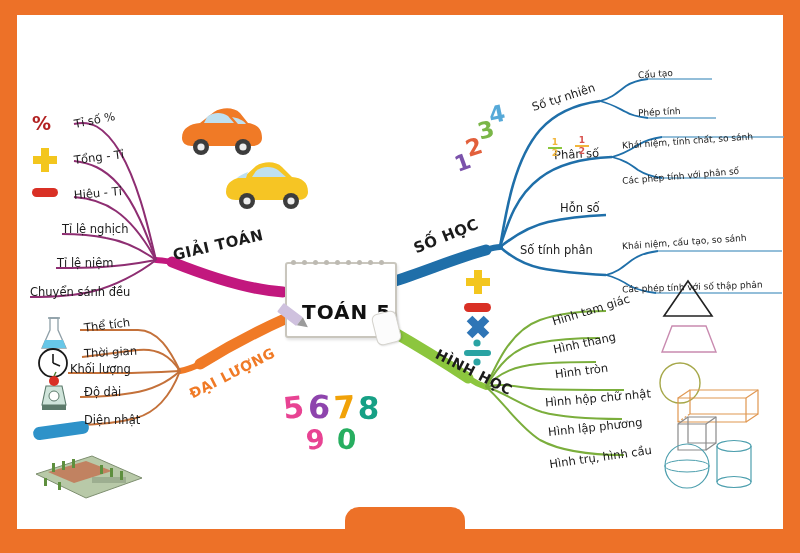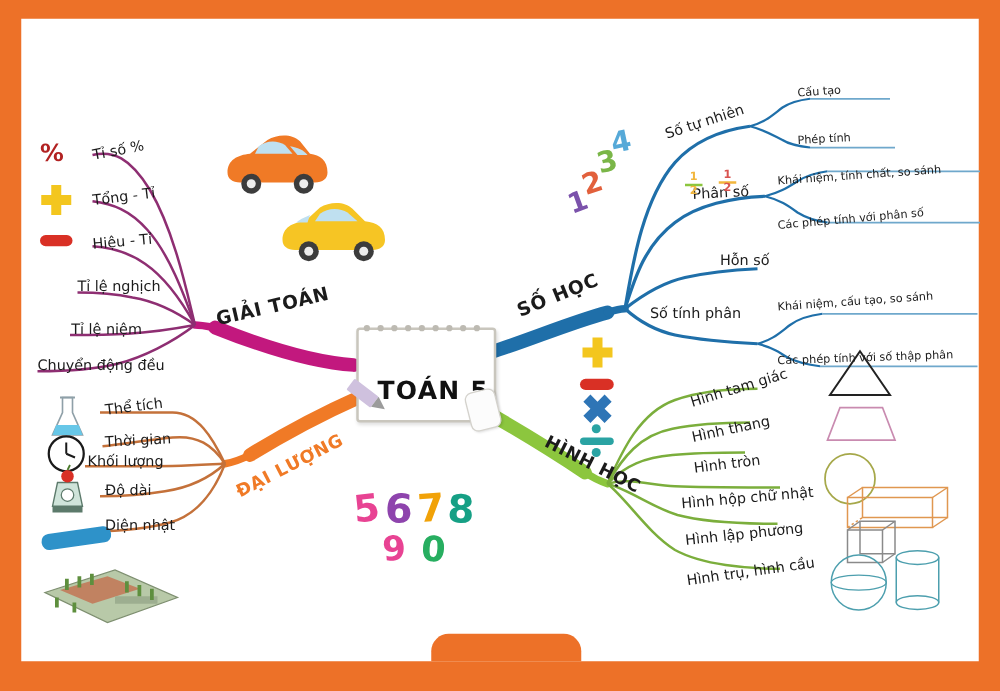--- a/index.html
+++ b/index.html
@@ -252,33 +252,33 @@
   <div class="lbl main-lbl" style="left: 172px; top: 238px; font-size: 15px; transform: rotate(-13deg); color: rgb(27, 27, 27);">GIẢI TOÁN</div>
   <div class="lbl main-lbl" style="left:185px;top:366px;font-size:14px;transform:rotate(-27deg);color:#F07A26;">ĐẠI LƯỢNG</div>
   <div class="lbl main-lbl" style="left: 412px; top: 229px; font-size: 15px; transform: rotate(-22deg); color: rgb(27, 27, 27);">SỐ HỌC</div>
   <div class="lbl main-lbl" style="left: 432px; top: 365px; font-size: 14px; transform: rotate(27deg); color: rgb(27, 27, 27);">HÌNH HỌC</div>
 
   <div class="lbl sub-lbl" style="left:74px;top:115px;transform:rotate(-11deg);">Tỉ số %</div>
   <div class="lbl sub-lbl" style="left:74px;top:152px;transform:rotate(-7deg);">Tổng - Tỉ</div>
   <div class="lbl sub-lbl" style="left:74px;top:188px;transform:rotate(-5deg);">Hiệu - Tỉ</div>
   <div class="lbl sub-lbl" style="left:62px;top:224px;">Tỉ lệ nghịch</div>
   <div class="lbl sub-lbl" style="left:57px;top:258px;">Tỉ lệ niệm</div>
-  <div class="lbl sub-lbl" style="left:30px;top:287px;">Chuyển động đều</div>
+  <div class="lbl sub-lbl" style="left:30px;top:287px;">Chuyển sánh đều</div>
 
   <div class="percent" style="left:32px;top:112px;">%</div>
 
   <div class="lbl sub-lbl" style="left:84px;top:320px;transform:rotate(-7deg);">Thể tích</div>
   <div class="lbl sub-lbl" style="left:84px;top:347px;transform:rotate(-3deg);">Thời gian</div>
   <div class="lbl sub-lbl" style="left:70px;top:364px;">Khối lượng</div>
   <div class="lbl sub-lbl" style="left:84px;top:387px;">Độ dài</div>
   <div class="lbl sub-lbl" style="left:84px;top:415px;">Diện nhật</div>
 
   <div class="lbl sub-lbl" style="left:531px;top:92px;transform:rotate(-18deg);">Số tự nhiên</div>
   <div class="lbl sub-lbl" style="left:554px;top:149px;transform:rotate(-3deg);">Phân số</div>
-  <div class="lbl sub-lbl" style="left:576px;top:203px;">Hỗn số</div>
+  <div class="lbl sub-lbl" style="left:560px;top:203px;">Hỗn số</div>
   <div class="lbl sub-lbl" style="left:520px;top:245px;">Số tính phân</div>
 
   <div class="lbl sub2-lbl" style="left:638px;top:70px;transform:rotate(-4deg);">Cấu tạo</div>
   <div class="lbl sub2-lbl" style="left:638px;top:108px;transform:rotate(-3deg);">Phép tính</div>
   <div class="lbl sub2-lbl" style="left:622px;top:137px;transform:rotate(-4deg);">Khái niệm, tính chất, so sánh</div>
   <div class="lbl sub2-lbl" style="left:622px;top:172px;transform:rotate(-5deg);">Các phép tính với phân số</div>
   <div class="lbl sub2-lbl" style="left:622px;top:238px;transform:rotate(-4deg);">Khái niệm, cấu tạo, so sánh</div>
   <div class="lbl sub2-lbl" style="left:622px;top:283px;transform:rotate(-2deg);">Các phép tính với số thập phân</div>
 
   <div class="icon" style="left:548px;top:114px;width:14px;text-align:center;color:#F2B63C;font-size:9px;font-weight:bold;line-height:1.05;">

